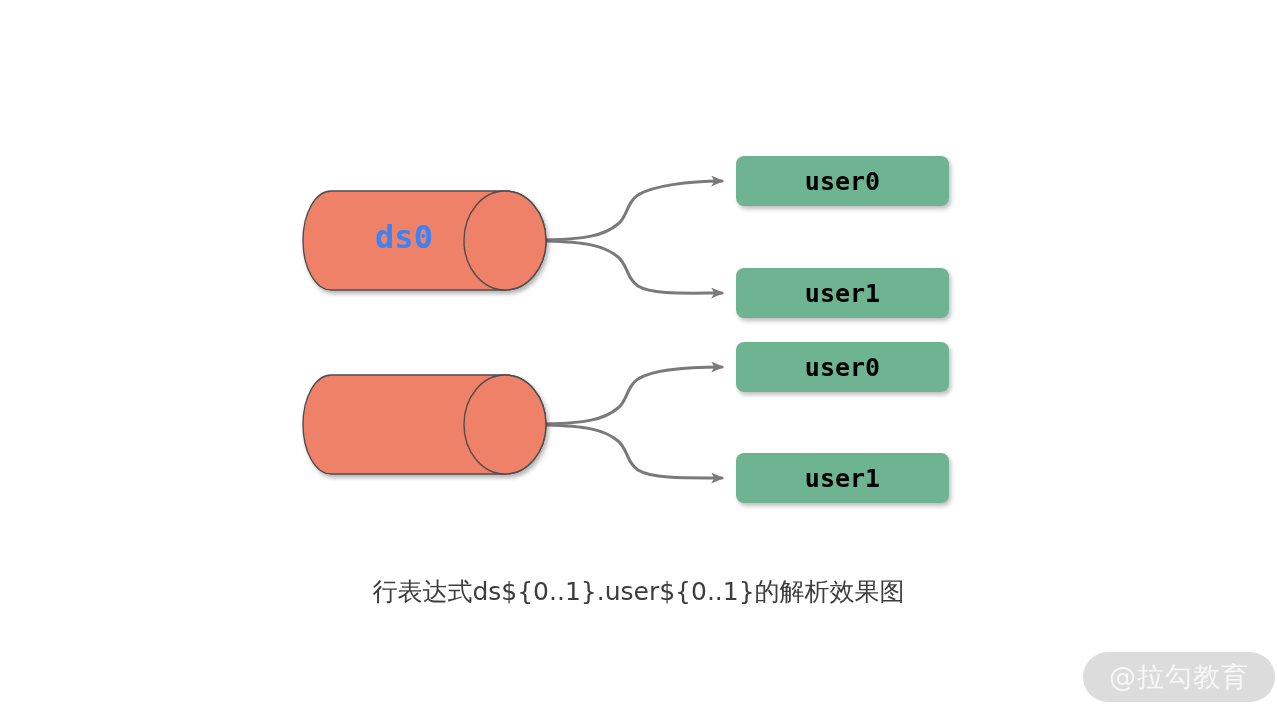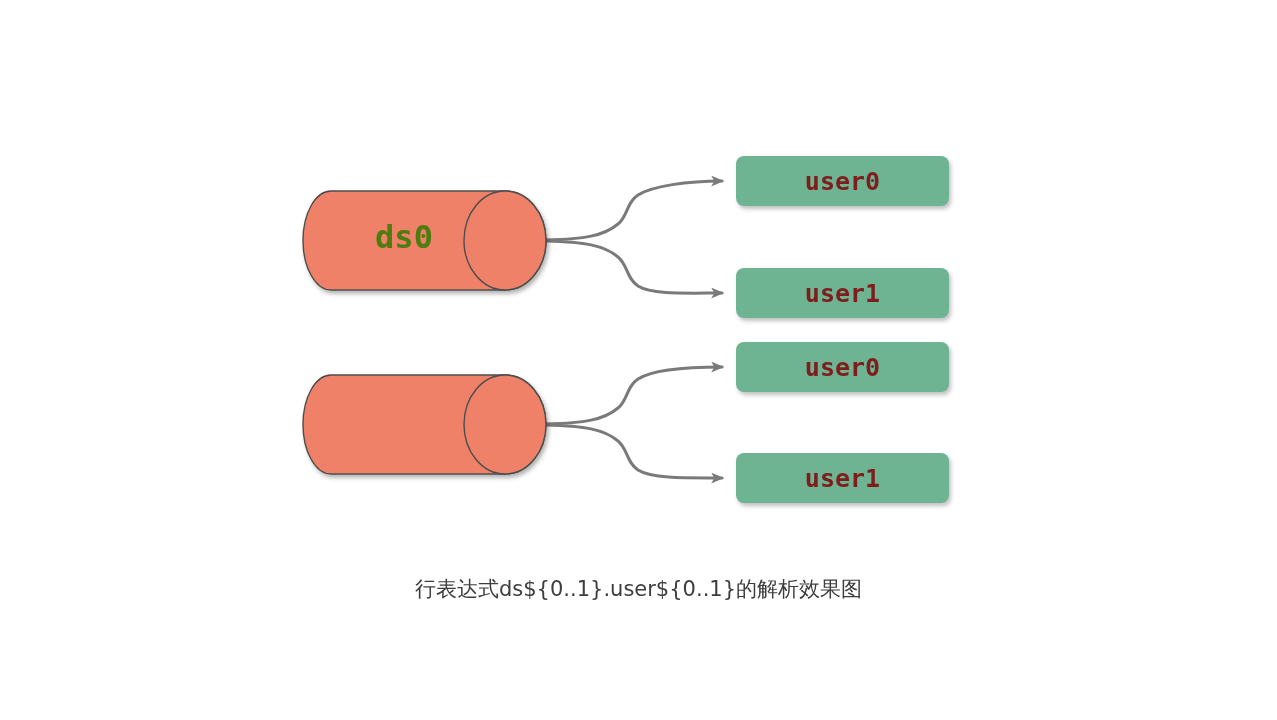--- a/index.html
+++ b/index.html
@@ -32,52 +32,52 @@
     stroke-width: 1.4;
   }
   .cyl-label {
     position: absolute;
     left: 303px;
     width: 202px;
     height: 92px;
     display: flex;
     align-items: center;
     justify-content: center;
-    color: #4d7c0f;
+    color: #3b82f6;
     font-family: "DejaVu Sans Mono", "Liberation Mono", monospace;
     font-size: 32px;
     font-weight: bold;
     pointer-events: none;
   }
   .table-box {
     position: absolute;
     left: 736px;
     width: 213px;
     height: 50px;
     background: var(--table-fill, #6eb492);
     border-radius: 8px;
     box-shadow: 2px 3px 4px rgba(0,0,0,0.25);
     display: flex;
     align-items: center;
     justify-content: center;
   }
   .table-box span {
-    color: #7f1d1d;
+    color: #000000;
     font-family: "DejaVu Sans Mono", "Liberation Mono", monospace;
     font-size: 25px;
     font-weight: bold;
   }
   .caption {
     position: absolute;
     left: 0;
     top: 575px;
     width: 100%;
     text-align: center;
     color: var(--caption-text, #3d3d3d);
-    font-size: 21px;
+    font-size: 25px;
   }
   .watermark {
     position: absolute;
     left: 1083px;
     top: 652px;
     width: 192px;
     height: 50px;
     border-radius: 25px;
     background: var(--watermark-bg, #dcdcdc);
     display: flex;
@@ -130,14 +130,15 @@
   </div>
   <div class="table-box" style="top:342px">
     <span>user0</span>
   </div>
   <div class="table-box" style="top:453px">
     <span>user1</span>
   </div>
 
   <div class="caption">行表达式ds${0..1}.user${0..1}的解析效果图</div>
 
+  <div class="watermark">@拉勾教育</div>
 
 </div>
 
 </body></html>

